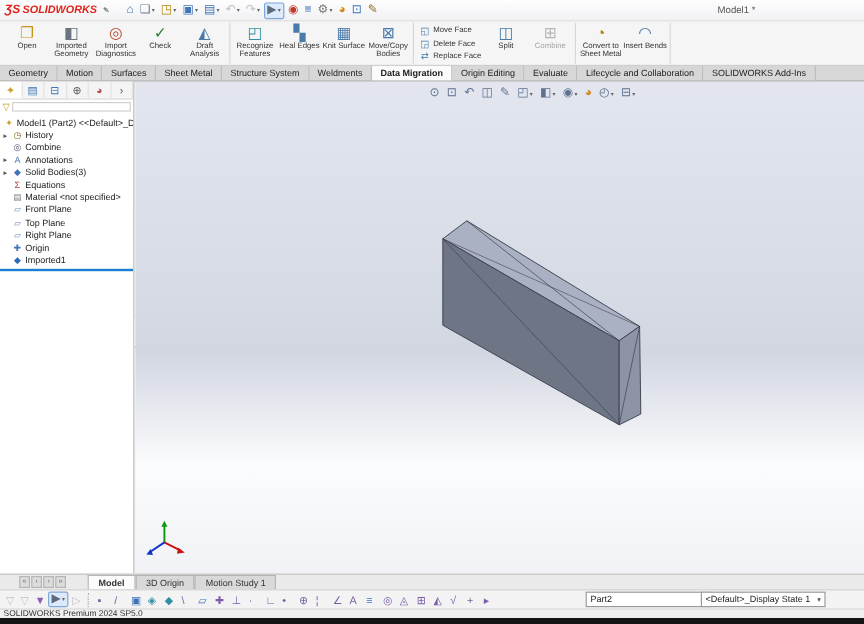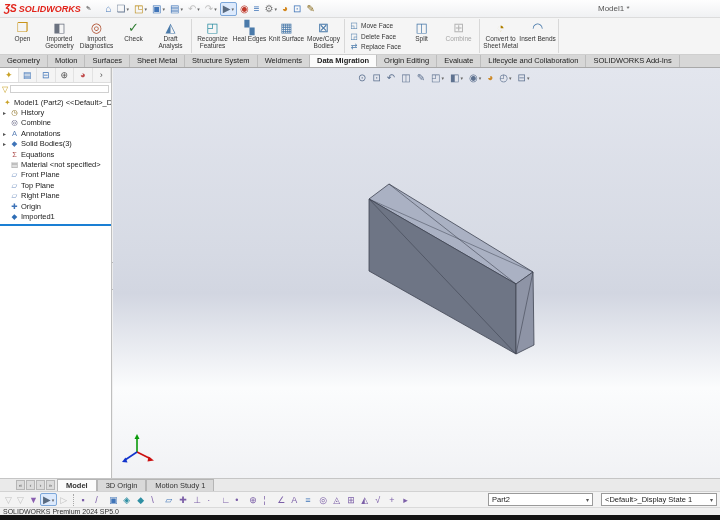--- a/index.html
+++ b/index.html
@@ -69,37 +69,37 @@
   .headsup{position:absolute;left:243px;top:3px;display:flex;align-items:center;gap:2px;}
   .headsup .icon-btn .glyph{color:#5e7290;font-size:10px;}
   .view-label{position:absolute;left:10px;top:417px;font-size:8px;color:#222;font-weight:normal;}
 
   
   .bottombar{left:0;top:478px;width:720px;height:13px;background:#eaeaea;border-top:1px solid #c5c5c5;
     display:flex;align-items:flex-end;overflow:hidden;}
   .navbtns{display:flex;margin-left:16px;margin-bottom:1px;gap:1px;}
   .navbtn{width:9px;height:10px;background:#dcdcdc;border:1px solid #b5b5b5;font-size:6px;line-height:9px;
     text-align:center;color:#666;}
-  .btabs{display:flex;margin-left:2px;align-items:center;}
+  .btabs{display:flex;margin-left:18px;align-items:center;}
   .btab{font-size:7.5px;line-height:11px;padding:0 8px;background:#d9d9d9;border:1px solid #b5b5b5;
     border-bottom:none;white-space:nowrap;color:#333;}
   .btab.active{background:#fbfbfb;font-weight:bold;}
 
   
   .seltoolbar{left:0;top:491px;width:720px;height:16px;background:#f3f3f3;border-top:1px solid #d2d2d2;
     display:flex;align-items:center;padding-left:3px;gap:1px;overflow:hidden;}
   .sicon{width:12px;height:12px;font-size:9px;line-height:12px;text-align:center;flex:none;}
   .sicon .glyph{font-size:9px;}
   .vsep{width:3px;height:12px;border-left:1px dotted #a8a8a8;margin:0 2px;flex:none;}
   .sel-btn{display:flex;align-items:center;height:13px;padding:0 2px;flex:none;}
   .combo{position:absolute;height:13px;top:1px;border:1px solid #9a9a9a;background:#fff;font-size:7.5px;
     display:flex;align-items:center;padding:0 3px;overflow:hidden;white-space:nowrap;}
   .combo .dd-arrow{margin-left:auto;font-size:6px;color:#555;}
   .combo1{left:488px;width:105px;}
-  .combo2{left:601px;width:116px;}
+  .combo2{left:584px;width:104px;}
 
   
   .statusbar{left:0;top:507px;width:720px;height:8px;background:#f0f0f0;border-top:1px solid #dadada;
     font-size:7px;line-height:8px;padding-left:3px;color:#333;overflow:hidden;}
   .blackstrip{left:0;top:515px;width:720px;height:5px;background:#141414;}
 </style>
 </head>
 <body>
 
 <div class="abs titlebar">

